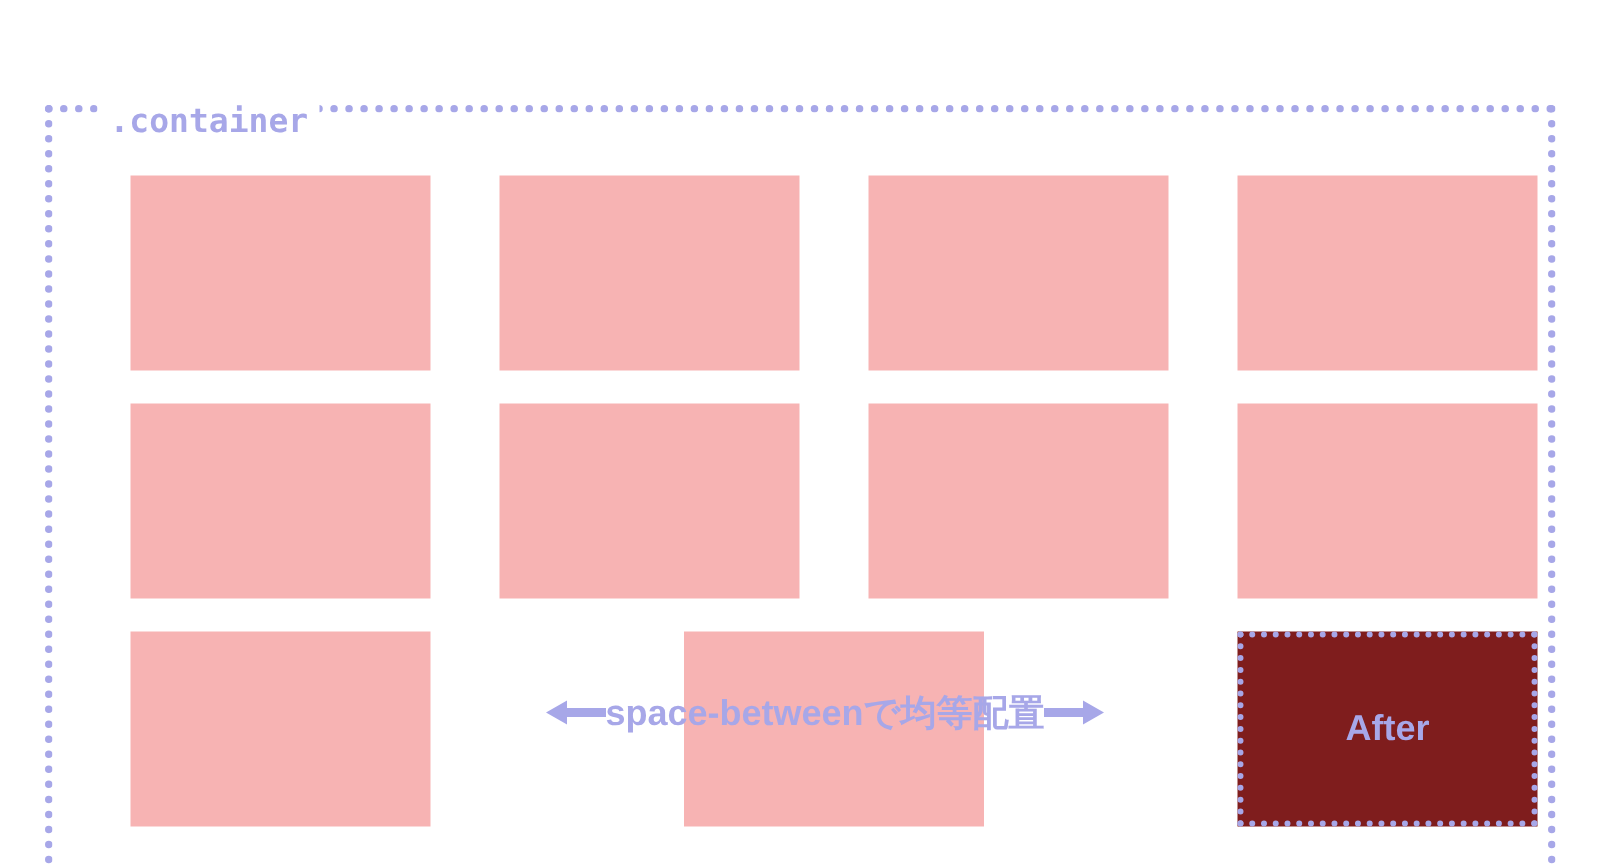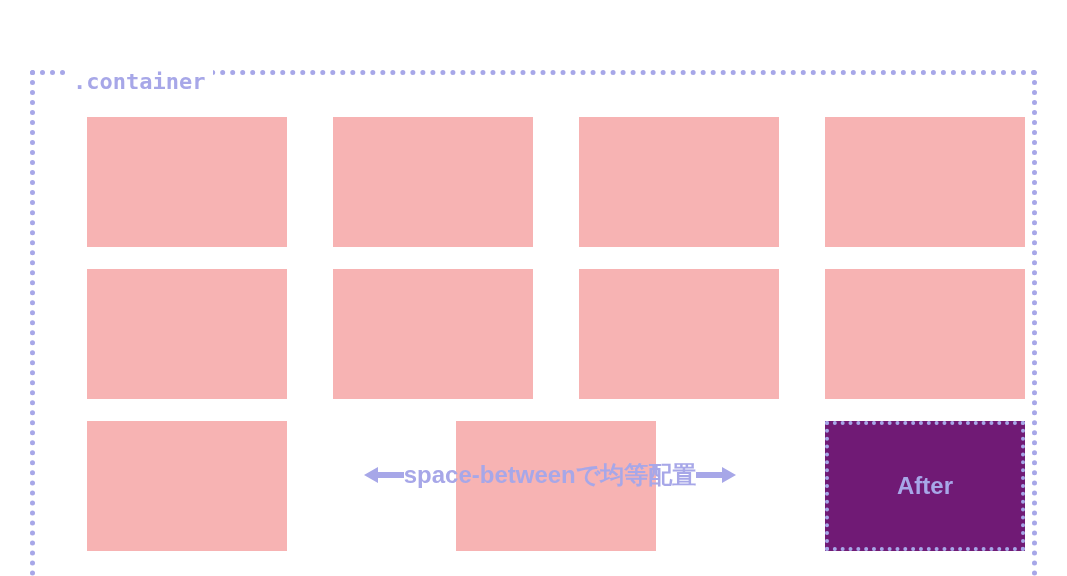--- a/index.html
+++ b/index.html
@@ -52,21 +52,21 @@
     }
     .item {
       width: 200px;
       height: 130px;
       background: #f7b3b3;
     }
     .after-box {
       width: 200px;
       height: 130px;
       border: 4px dotted #a7a7e8;
-      background: #701a75;
+      background: #7f1d1d;
       display: flex;
       align-items: center;
       justify-content: center;
       color: #a7a7e8;
       font-size: 24px;
       font-weight: 600;
     }
     .annotation {
       position: absolute;
       top: 384px;

